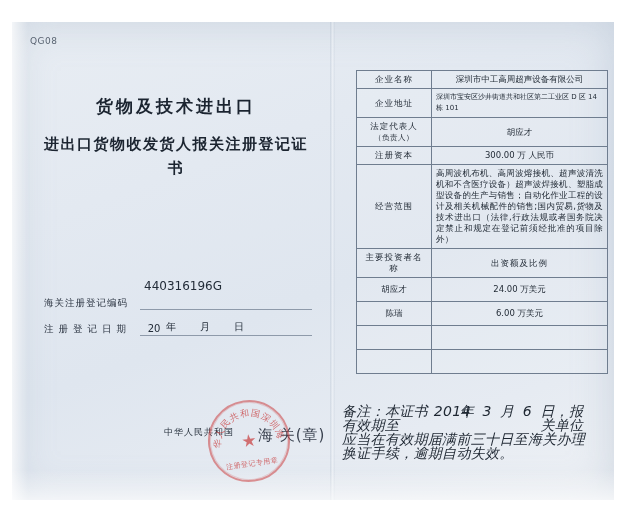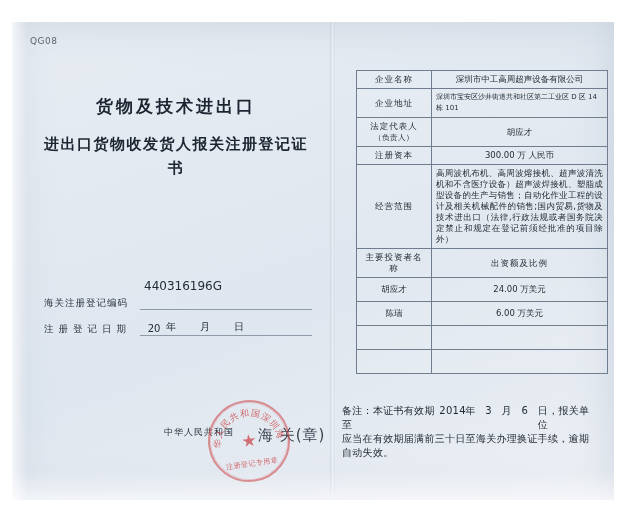--- a/index.html
+++ b/index.html
@@ -247,24 +247,25 @@
   td.inv-amt { text-align: center; }
   .inv-row td { height: 17px; }
   .empty-row td { height: 17px; }
 
   
   #note {
     position: absolute;
     left: 330px;
     top: 382px;
     width: 252px;
-    font-size: 10px;
+    font-size: 14px;
     line-height: 14px;
     color: #1e2732;
     letter-spacing: 0.3px;
+    font-style: italic;
   }
   #note .note-line { display: flex; align-items: baseline; flex-wrap: nowrap; }
   #note .blank {
     display: inline-block;
     min-width: 26px;
     text-align: center;
   }
   .sp { display: inline-block; width: 4px; }
 </style>
 </head>

